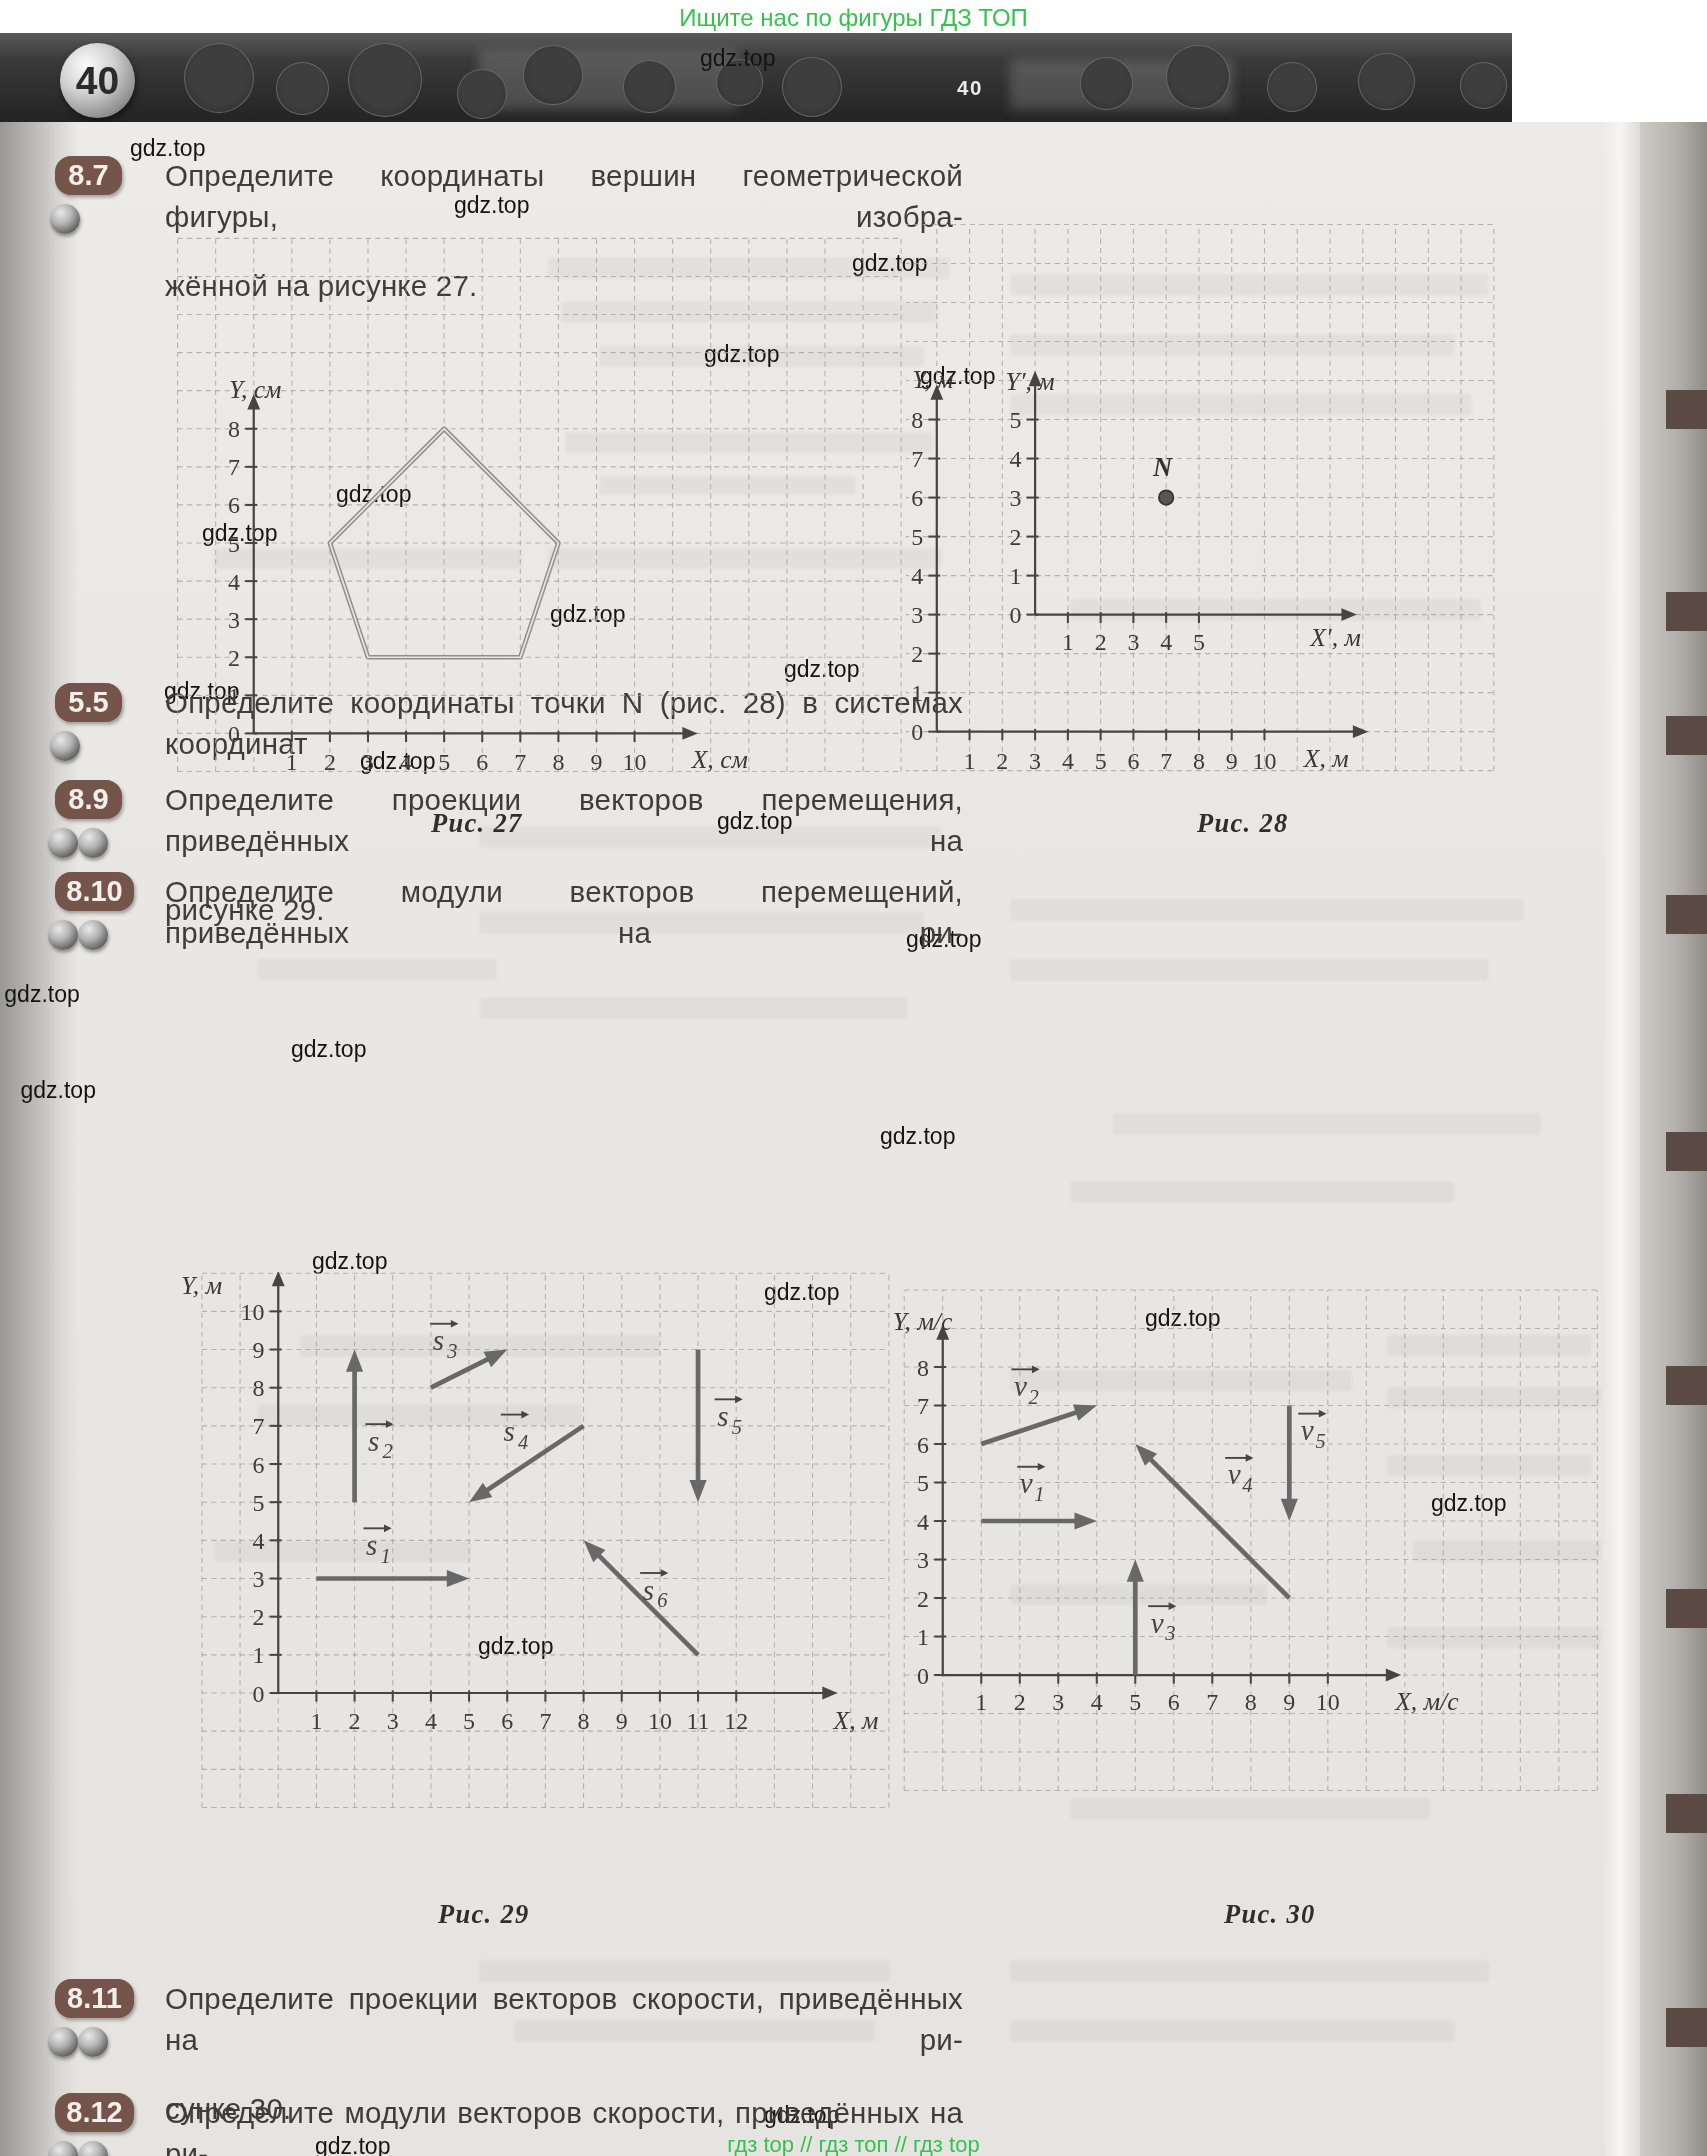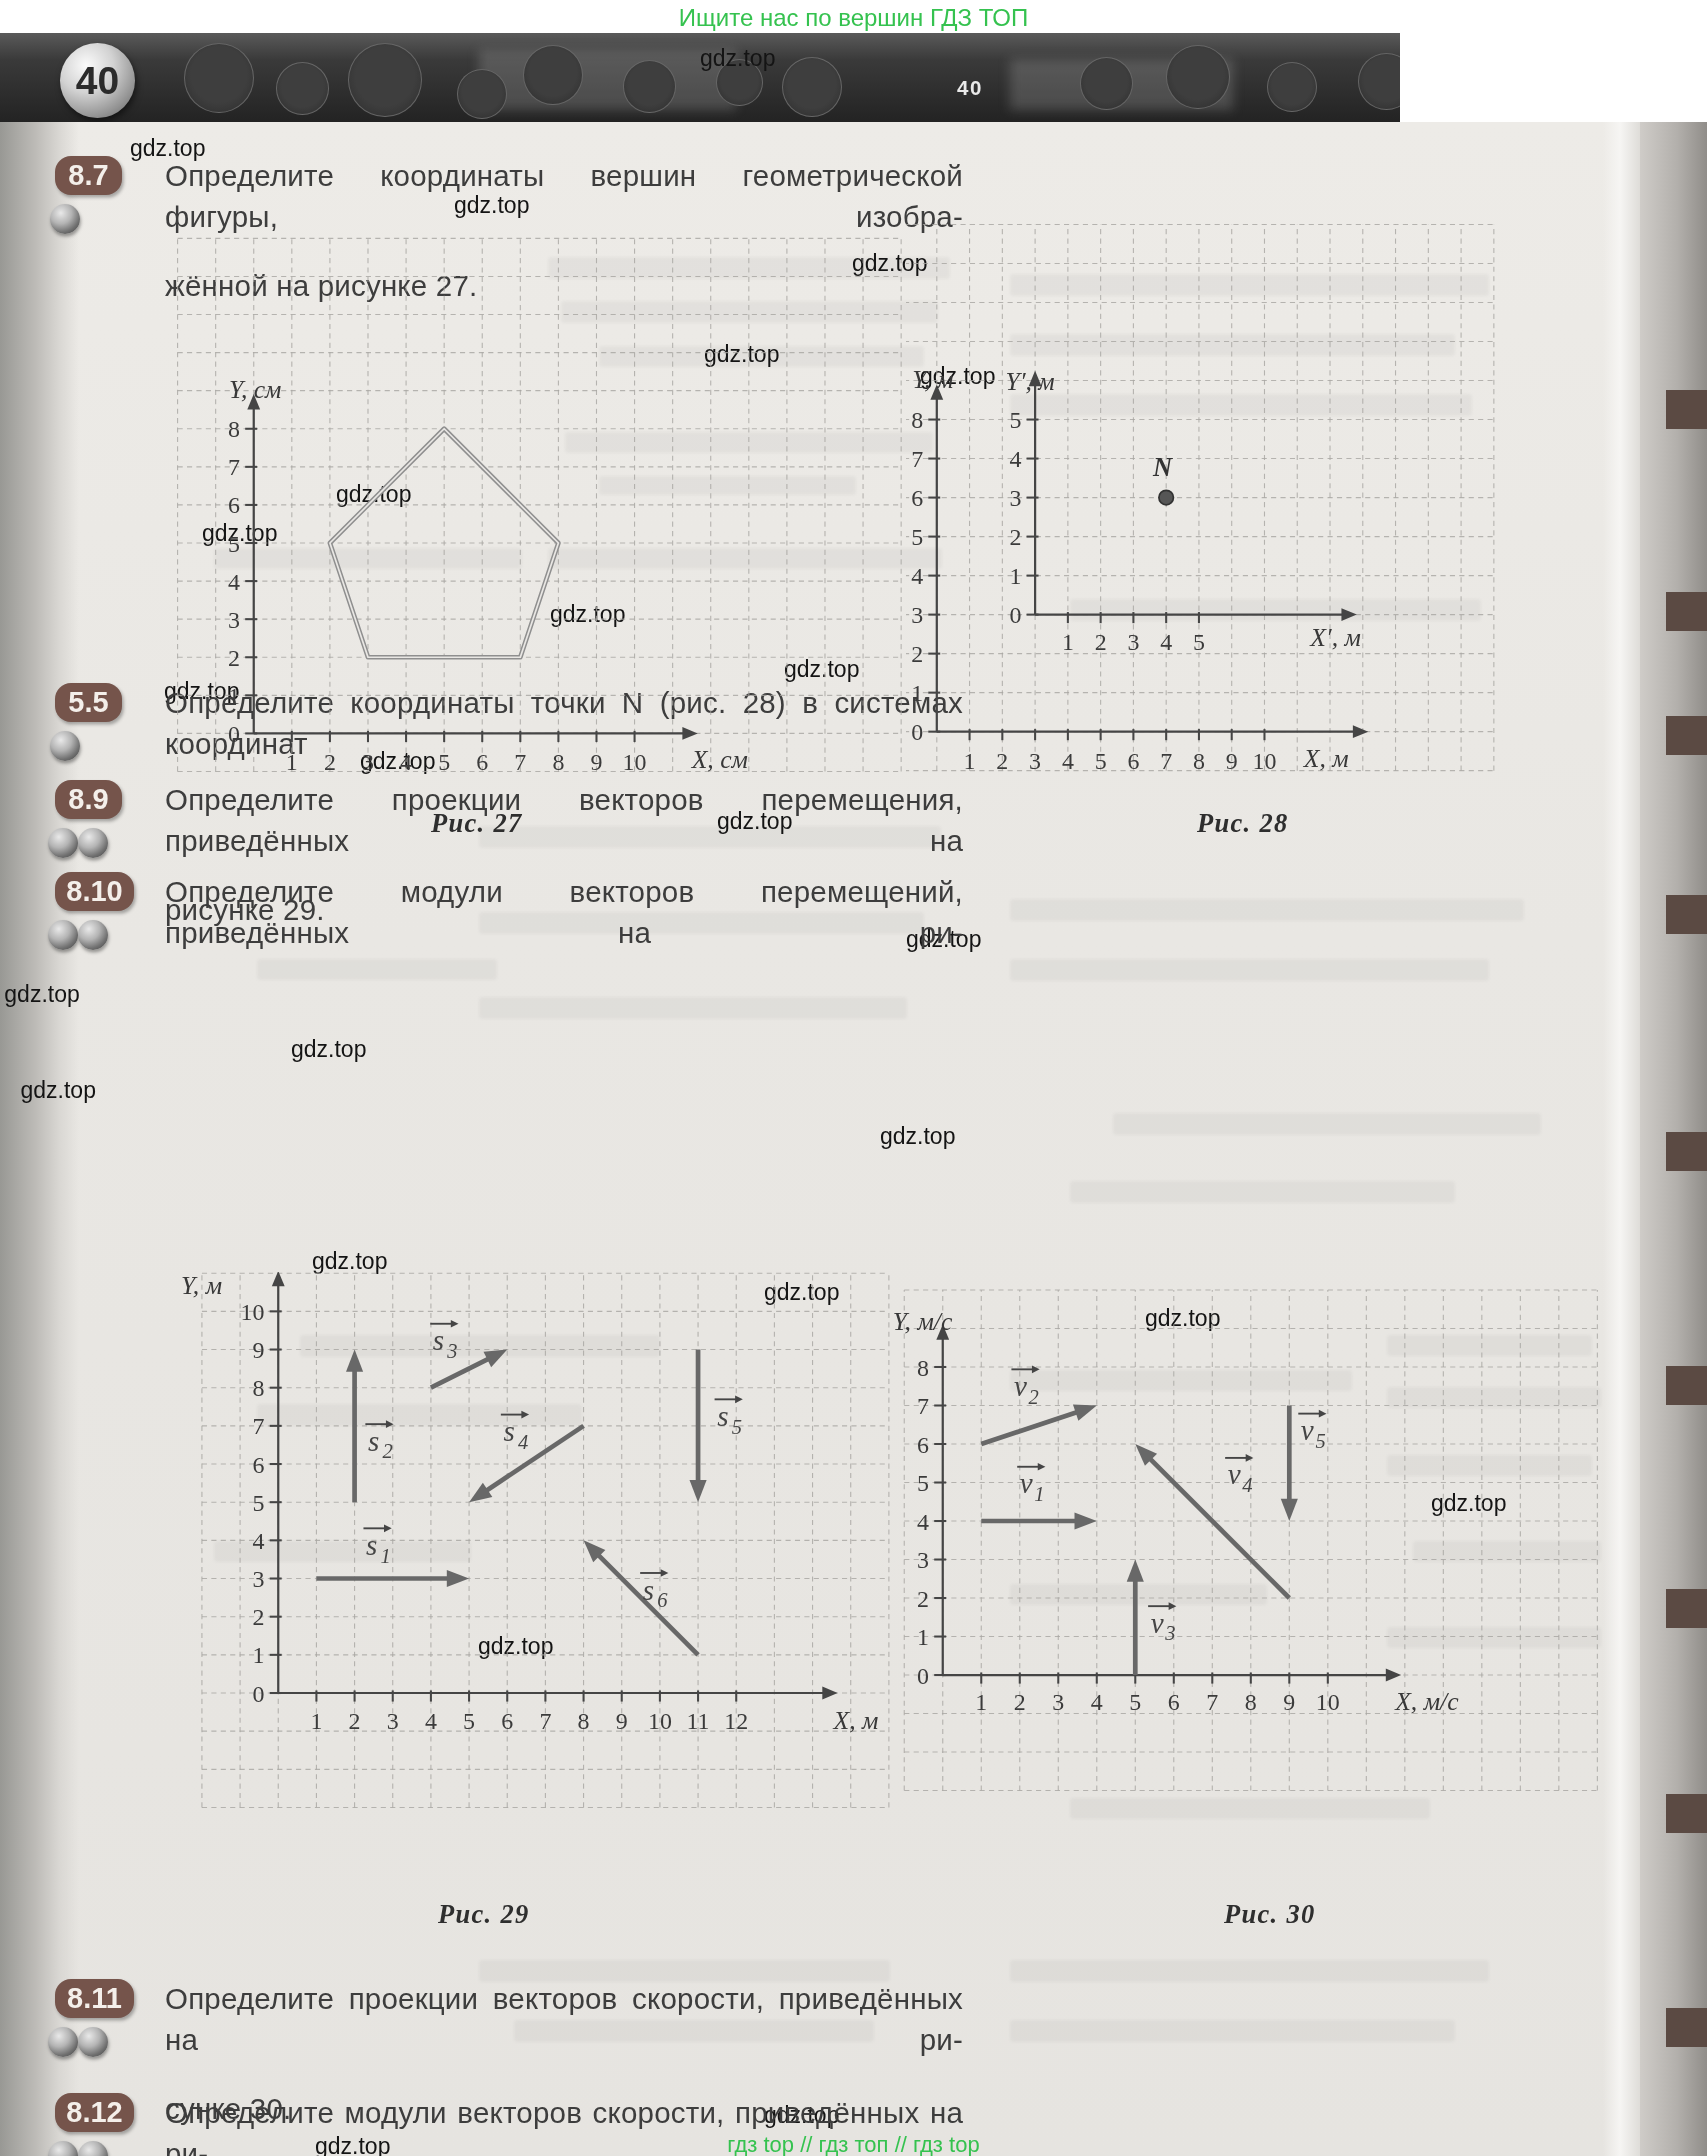--- a/index.html
+++ b/index.html
@@ -1,20 +1,20 @@
 <!DOCTYPE html>
 <html style="font-size:13.7px"><head>
 <meta charset="utf-8">
 <style>
   html,body{margin:0;padding:0;}
   body{width:1707px;height:2156px;position:relative;overflow:hidden;background:#ffffff;
        font-family:"Liberation Sans",sans-serif;}
   .banner{position:absolute;top:4.3px;left:0;width:100%;text-align:center;
           font-size:24px;color:#35c24f;}
-  .header-band{position:absolute;top:33px;left:0;width:1400px;height:89px;
+  .header-band{position:absolute;top:33px;left:0;width:1512px;height:89px;
           background:linear-gradient(180deg,#5a5a5a 0%,#3a3a3a 30%,#232323 100%);overflow:hidden;}
   .band-patch{position:absolute;background:rgba(200,200,200,.22);filter:blur(5.1px);}
   .dial{position:absolute;border-radius:50%;border:1.7px solid rgba(220,220,220,.28);
         background:radial-gradient(circle at 50% 45%, #3e3e3e 55%, #2a2a2a);}
   .page-num-sphere{position:absolute;top:10.3px;left:60px;width:75px;height:75px;border-radius:50%;
         background:radial-gradient(circle at 35% 30%, #fbfbfb, #d2d2d2 38%, #939393 72%, #5a5a5a);
         display:flex;align-items:center;justify-content:center;
         font-weight:bold;font-size:39px;color:#2b2b2b;box-shadow:1.7px 3.4px 6.8px rgba(0,0,0,.5);}
   .header-40{position:absolute;top:43px;left:957px;color:#e9e9e9;font-weight:bold;
         font-size:20.5px;letter-spacing:1.7px;}
@@ -60,21 +60,21 @@
   .vecline{stroke:#686868;stroke-width:5.5;}
   .vechead{fill:#686868;}
   text.veclabel{font-style:italic;font-size:34px;font-family:"Liberation Serif",serif;fill:#454545;}
   text.vecsub{font-style:italic;font-size:24px;font-family:"Liberation Serif",serif;fill:#454545;}
   .veclblarrow{stroke:#454545;stroke-width:2.2;}
   text.ptlabel{font-style:italic;font-weight:bold;font-size:31px;font-family:"Liberation Serif",serif;fill:#333;}
 </style>
 </head>
 <body>
 
-<div class="banner">Ищите нас по вершин ГДЗ ТОП</div>
+<div class="banner">Ищите нас по фигуры ГДЗ ТОП</div>
 
 <div class="header-band" id="band">
   <div class="page-num-sphere">
     <span>40</span>
   </div>
   <div class="header-40">40</div>
   <div class="header-dots"><i></i><i></i><i></i></div>
 <div class="band-patch" style="left: 479px; top: 17px; width: 257px; height: 60px;"></div>
     <div class="band-patch" style="left: 1010px; top: 26px; width: 223px; height: 51px;"></div>
     <div class="dial" style="left: 184px; top: 10.3px; width: 68px; height: 68px;"></div>

